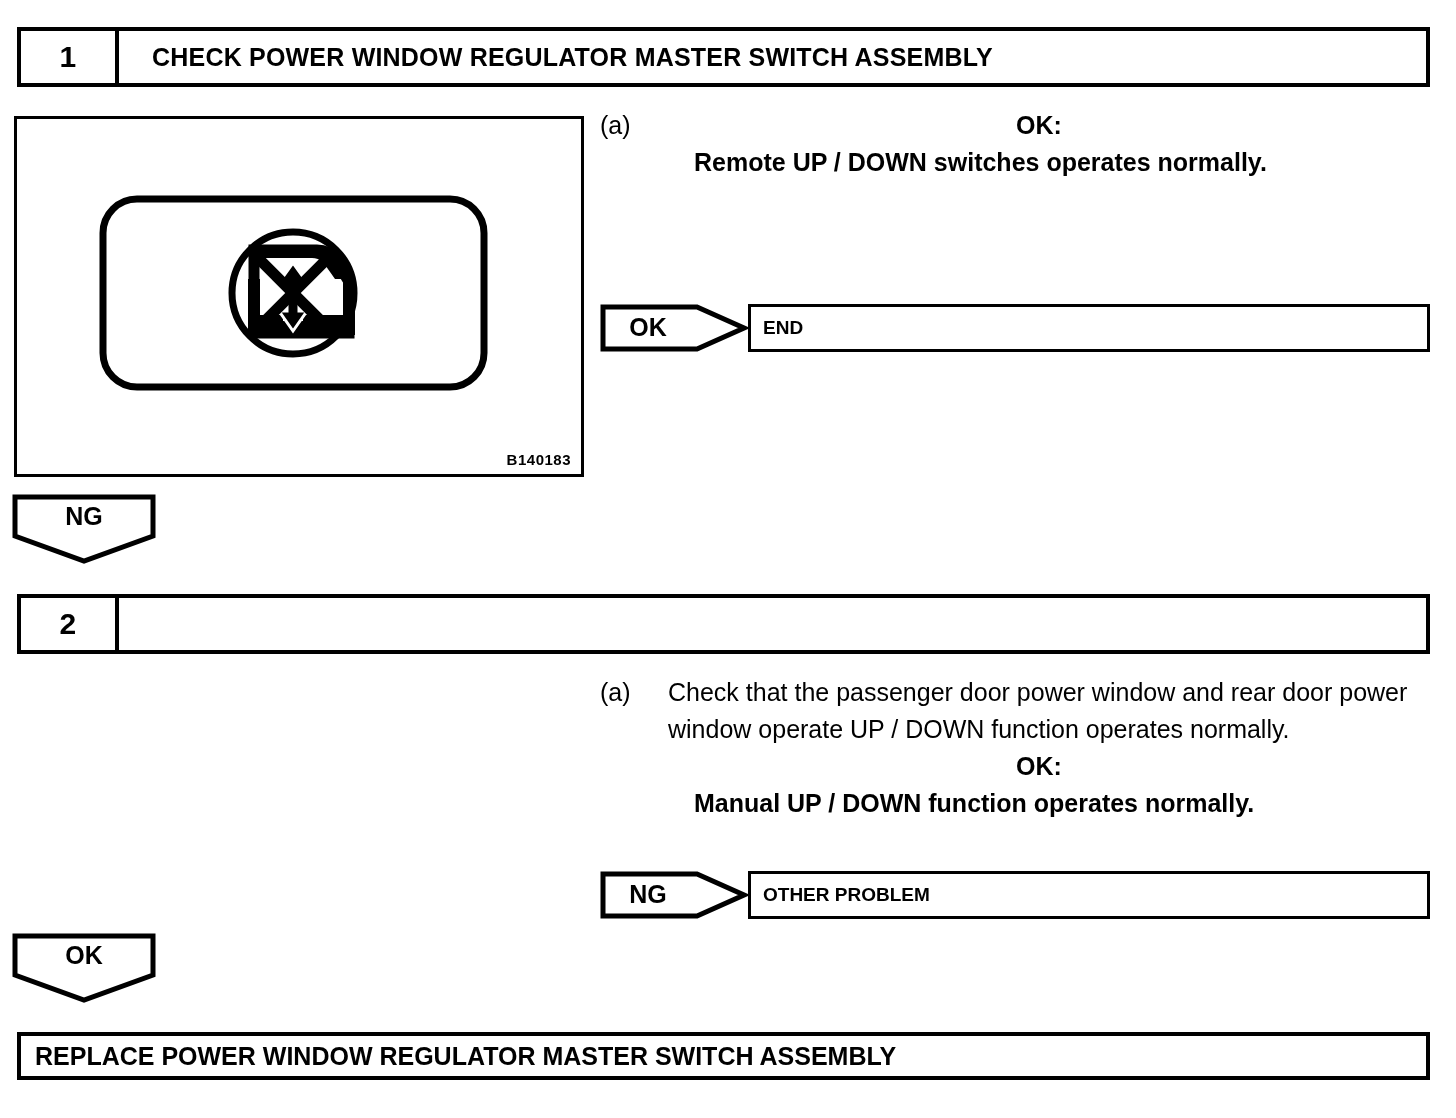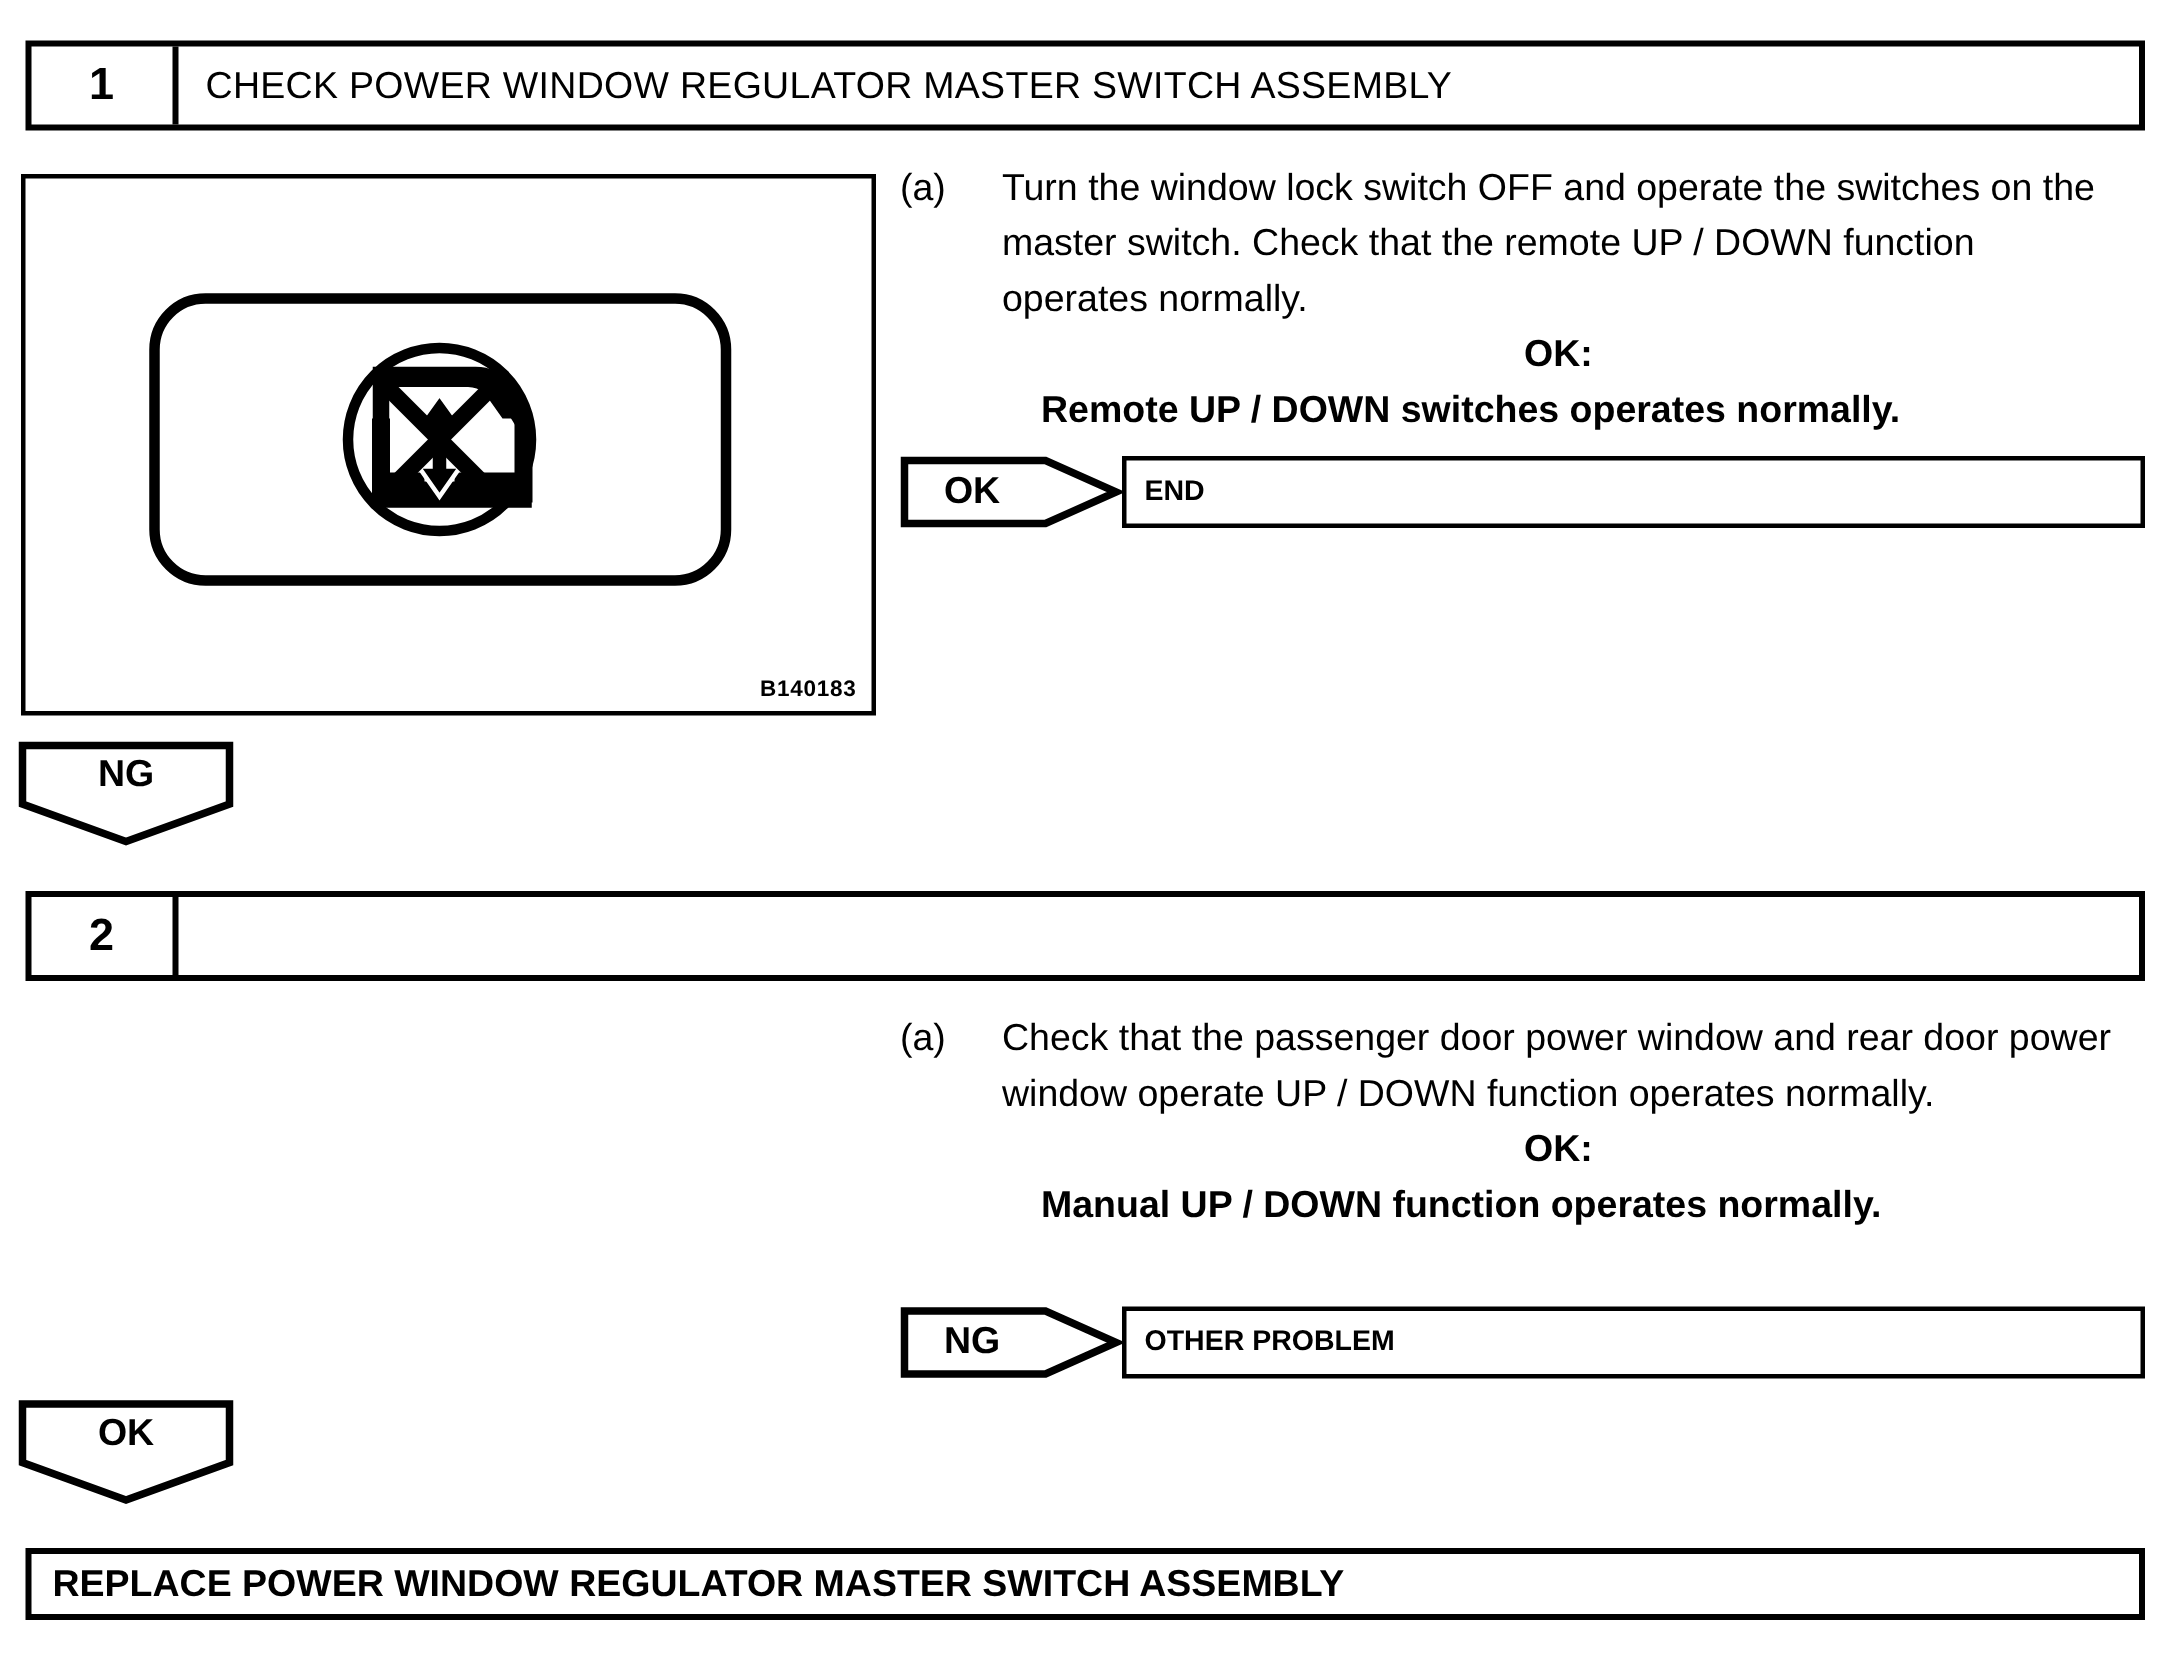--- a/index.html
+++ b/index.html
@@ -40,26 +40,25 @@
     align-items: center;
     justify-content: center;
     font-size: 30px;
     font-weight: bold;
     letter-spacing: 0.5px;
   }
   .step-title {
     flex: 1 1 auto;
     display: flex;
     align-items: center;
-    padding-left: 2px;
-    font-size: 25px;
-    font-weight: normal;
+    padding-left: 33px;
+    font-size: 25px;
+    font-weight: bold;
     letter-spacing: 0.2px;
     white-space: nowrap;
-    margin-left: 16px;
   }
 
   
   .result-bar {
     position: absolute;
     border: 4px solid #000;
     box-sizing: border-box;
     display: flex;
     align-items: center;
     padding-left: 14px;
@@ -212,21 +211,20 @@
       <line x1="233" y1="131" x2="319" y2="217" stroke="#000000" stroke-width="11"></line>
       <line x1="319" y1="131" x2="233" y2="217" stroke="#000000" stroke-width="11"></line>
     </svg>
     <div class="illus-code">B140183</div>
   </div>
 
   <div class="instr" style="left:600px; top:107px; width:810px;">
     <div class="instr-row">
       <div class="instr-marker">(a)</div>
       <div class="instr-body">
-        <p>Turn the window lock switch OFF and operate the switches on the master switch. Check that the remote UP / DOWN function operates normally.</p>
         <p class="ok-label">OK:</p>
         <p class="ok-value">Remote UP / DOWN switches operates normally.</p>
       </div>
     </div>
   </div>
 
   <div class="branch" style="left:600px; top:304px; width:830px; height:48px;">
     <div class="chevron">
       <svg width="148" height="48" viewBox="0 0 148 48">
         <path d="M 3 3 L 97 3 L 144 24 L 97 45 L 3 45 Z" fill="#ffffff" stroke="#000000" stroke-width="5" stroke-linejoin="miter"></path>

